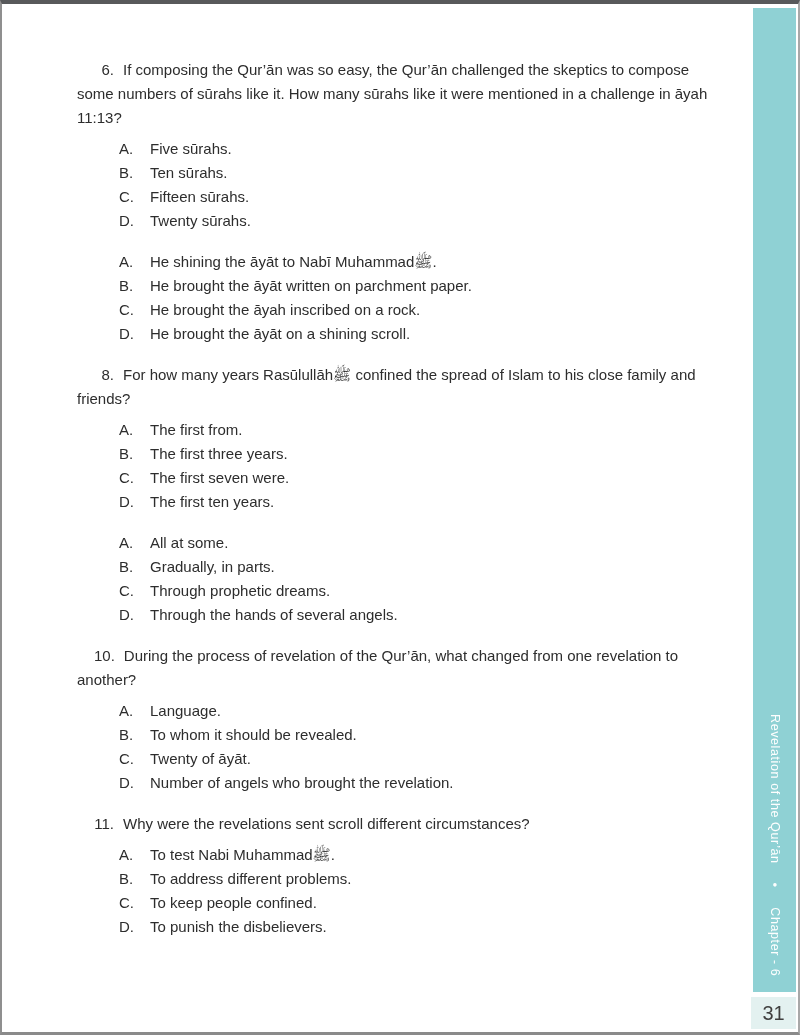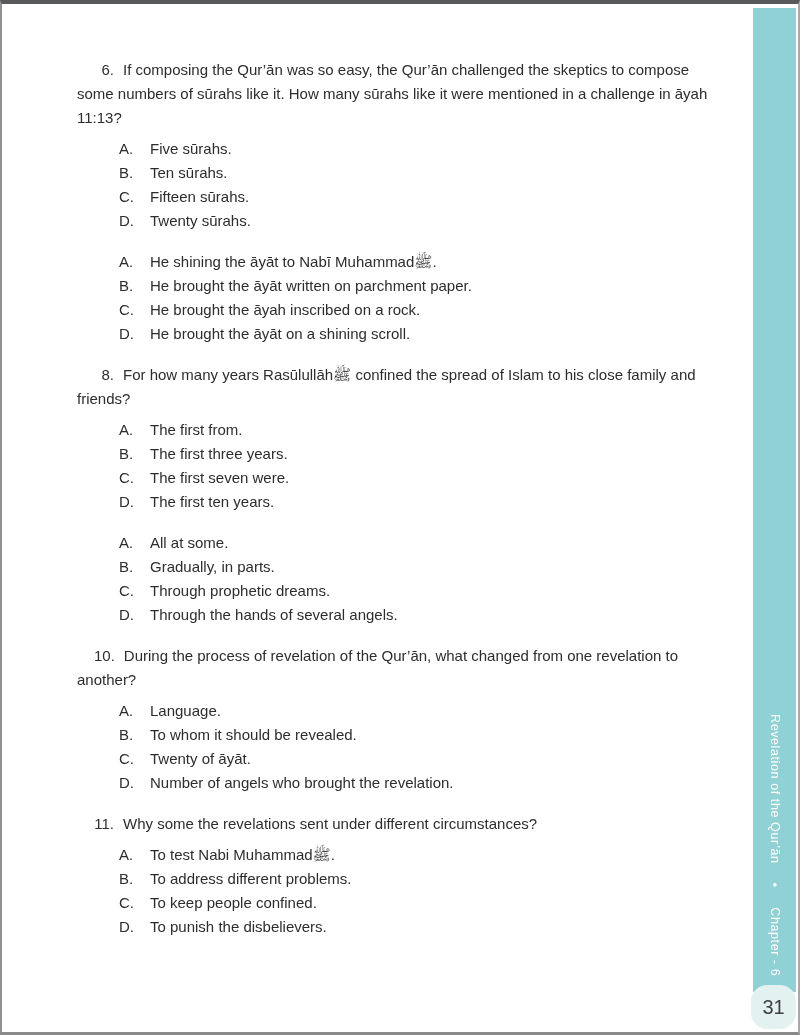--- a/index.html
+++ b/index.html
@@ -56,26 +56,25 @@
     font-size: 12.5px;
     letter-spacing: 0.6px;
   }
   .side-sep {
     font-size: 8px;
     margin: 17px 0;
   }
   .page-num-box {
     position: absolute;
     right: 2px; bottom: 3px;
-    width: 45px; height: 44px;
+    width: 45px; height: 32px;
     background: var(--pagenum-bg, #e3f1f0);
     display: flex; align-items: center; justify-content: center;
     font-size: 20px;
     color: #3f3f3f;
-    border-radius: 16px;
   }
 </style>
 </head>
 <body>
 
 <div class="page">
 
   <div class="content">
 
     <div class="question">
@@ -187,21 +186,21 @@
           </div>
         <div class="opt">
             <span class="olet">D.</span>
             <span class="otxt">Number of angels who brought the revelation.</span>
           </div>
       </div>
     </div>
 
     <div class="question">
       <div class="stem">
-        <span class="qnum">11.</span><span>Why some the revelations sent under different circumstances?</span>
+        <span class="qnum">11.</span><span>Why were the revelations sent scroll different circumstances?</span>
       </div>
       <div class="opts">
         <div class="opt">
             <span class="olet">A.</span>
             <span class="otxt">To test Nabi Muhammadﷺ.</span>
           </div>
         <div class="opt">
             <span class="olet">B.</span>
             <span class="otxt">To address different problems.</span>
           </div>

